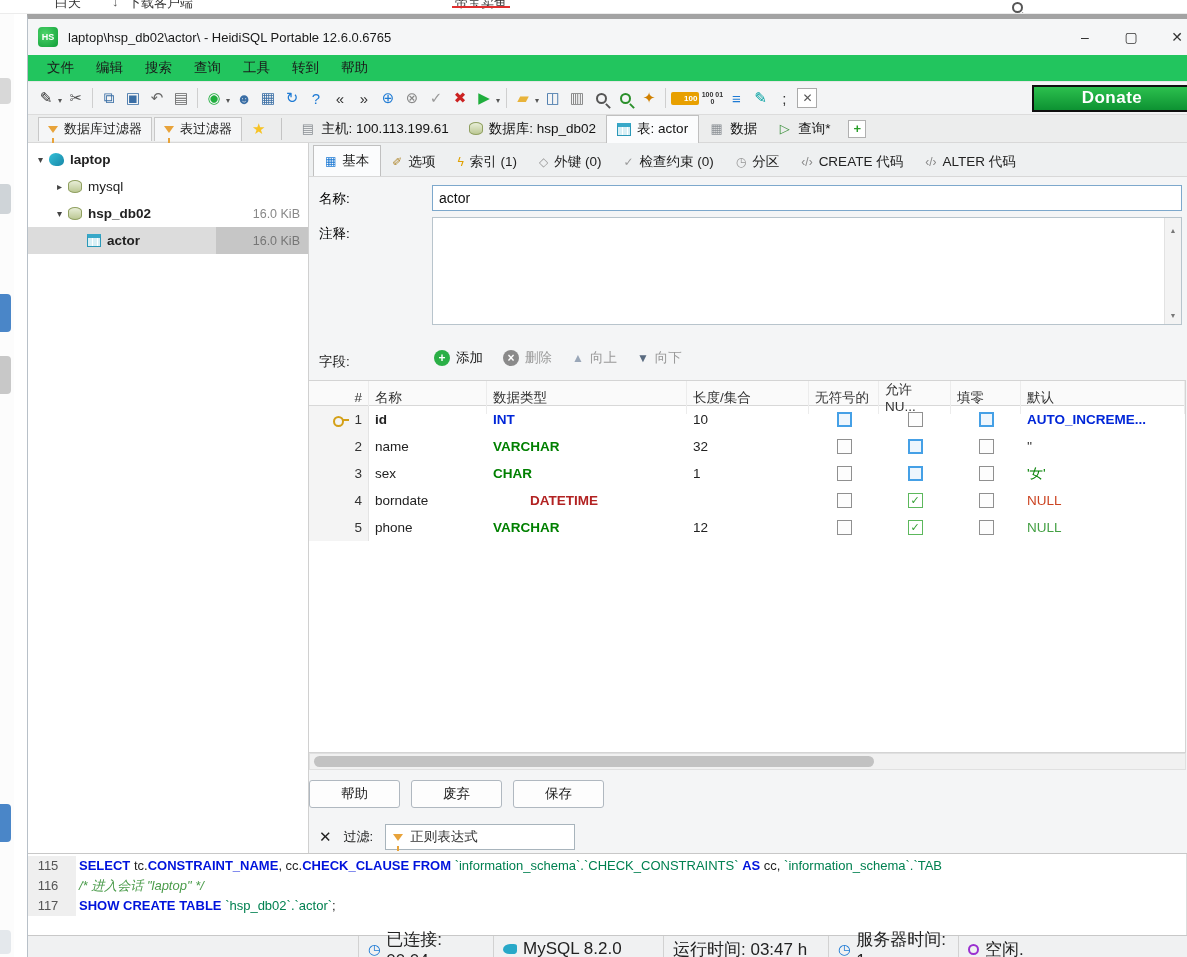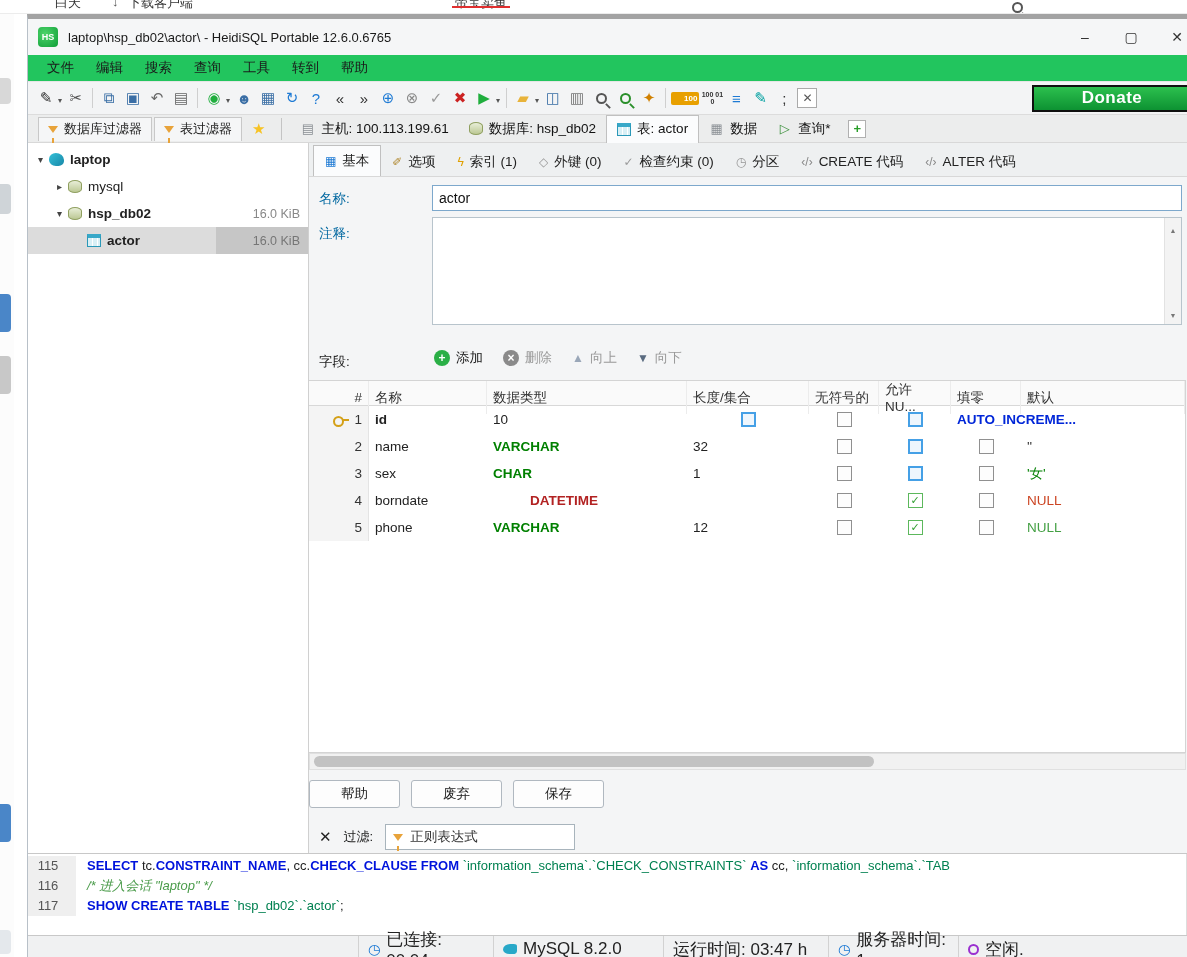--- a/index.html
+++ b/index.html
@@ -68,21 +68,21 @@
 .conn-ic{width:15px;height:13px;background:linear-gradient(135deg,#35c0d8,#1888a8);border-radius:50% 60% 40% 50%}
 .db-ic{width:14px;height:13px;background:linear-gradient(#e8eed8,#bcc894);border:1px solid #90a060;border-radius:7px/4px;display:inline-block}
 .tbl-ic{width:14px;height:13px;border:1px solid #2a98b8;border-top:4px solid #38a8c8;background:linear-gradient(90deg,#d8eff5 0 4px,#fff 4px 5px,#d8eff5 5px 9px,#fff 9px 10px,#d8eff5 10px);display:inline-block}
 
 
 .content{position:absolute;left:281px;top:124px;width:892px;height:710px;background:#f4f5f6}
 .etabs{height:34px;display:flex;align-items:flex-end;padding-left:4px;background:#eef0f1;border-bottom:1px solid #d8d8d8}
 .etab{height:28px;display:flex;align-items:center;gap:6px;padding:0 11px;font-size:13.5px;color:#222}
 .etab.selected{background:#fbfcfd;border:1px solid #c0c0c0;border-bottom:none;height:31px}
 .etab-ic{font-size:12px}
-.lbl{position:absolute;font-size:13.5px;color:#0369a1}
+.lbl{position:absolute;font-size:13.5px;color:#000000}
 .name-lbl{left:10px;top:47px}
 .name-input{position:absolute;left:123px;top:42px;width:750px;height:26px;border:1px solid #7da8cc;font-size:14px;padding:0 6px;background:#fff;color:#111}
 .comment-lbl{left:10px;top:82px}
 .comment-box{position:absolute;left:123px;top:74px;width:750px;height:108px;background:#fff;border:1px solid #b8c4cc}
 .vscroll{position:absolute;right:0;top:0;width:17px;height:100%;background:#f3f3f3;border-left:1px solid #e2e2e2;display:flex;flex-direction:column;justify-content:space-between;align-items:center;padding:3px 0;color:#777}
 .sb-up::before{content:"▲";font-size:7px}
 .sb-down::before{content:"▼";font-size:7px}
 .fields-head{position:absolute;left:0;top:200px;width:877px;height:34px}
 .fields-lbl{position:absolute;left:10px;top:10px;font-size:13.5px}
 .fbtns{position:absolute;left:125px;top:6px;display:flex;gap:20px;align-items:center}
@@ -112,21 +112,21 @@
 .action-row{position:absolute;left:0;top:637px;display:flex;gap:11px}
 .abtn{width:91px;height:28px;background:#fdfdfd;border:1px solid #b0b8c0;border-radius:3px;font-size:13.5px;color:#222}
 .filterbar{position:absolute;left:0;top:678px;width:877px;height:32px;display:flex;align-items:center;gap:12px;padding-left:10px}
 .fx{font-size:15px;font-weight:bold;color:#222}
 .f-input{width:190px;height:26px;background:#fff;border:1px solid #a8b4bc;display:flex;align-items:center;gap:7px;padding:0 7px;font-size:13.5px;color:#333}
 
 
 .sqllog{position:absolute;left:0;top:834px;width:1173px;height:82px;background:#fff;border-top:1px solid #c8c8c8;font-family:"DejaVu Sans Mono","Liberation Mono",monospace;font-size:13px;overflow:hidden;padding-top:2px}
 .sql-line{height:20px;line-height:20px;white-space:nowrap;display:flex}
 .sql-ln{width:48px;background:#efefef;color:#555;text-align:center;padding-right:8px;flex:0 0 48px}
-.sql-code{padding-left:11px;white-space:pre}
+.sql-code{padding-left:3px;white-space:pre}
 .kw{color:#0013dc;font-weight:bold}
 .ident{color:#008050}
 .cmt{color:#4a9b4a;font-style:italic}
 .pl{color:#222}
 .sql-scroll{position:absolute;right:0;top:0;width:15px;height:100%;background:#f2f2f2;border-left:1px solid #ddd;display:flex;flex-direction:column;justify-content:space-between;align-items:center;padding:2px 0;color:#777}
 .sql-thumb{width:9px;flex:1;margin:2px 0;background:#c8c8c8;border-radius:4px}
 
 
 .statusbar{position:absolute;left:0;top:916px;width:1173px;height:27px;background:#f0f1f2;border-top:1px solid #c8c8c8;display:flex;align-items:center;font-size:17px;color:#222}
 .seg{height:100%;display:flex;align-items:center;gap:6px;padding:0 9px;border-right:1px solid #d2d2d2}
@@ -369,20 +369,21 @@
           <div>允许 NU...</div>
           <div>填零</div>
           <div>默认</div>
         </div>
         <div class="frow">
           <div class="cell-num">
             <span class="key-icon"></span>
             <span>1</span>
           </div>
           <div style="font-weight: bold;">id</div>
+          <div style="color: rgb(0, 38, 216); font-weight: bold;">INT</div>
           <div>10</div>
           <div class="cell-cb">
             <span class="cb cb-foc"></span>
           </div>
           <div class="cell-cb">
             <span class="cb cb-off"></span>
           </div>
           <div class="cell-cb">
             <span class="cb cb-foc"></span>
           </div>

